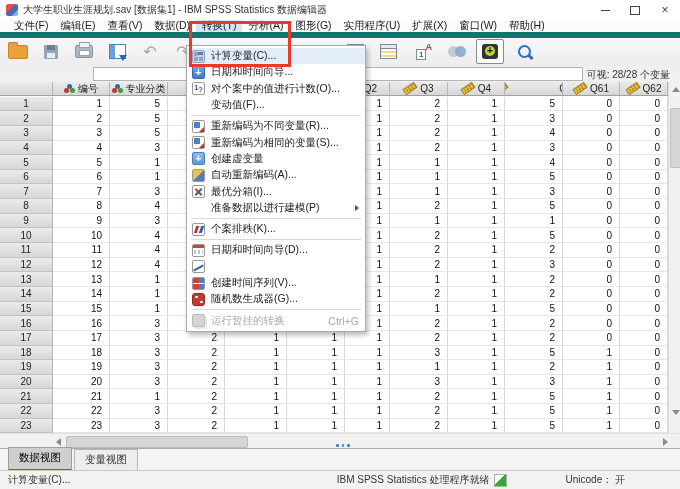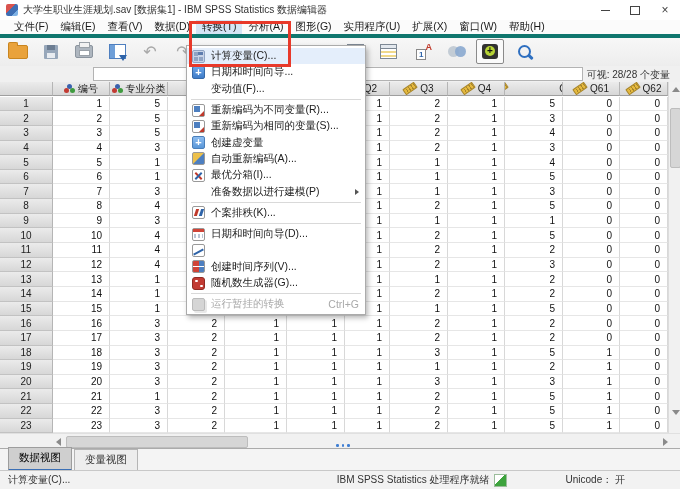--- a/index.html
+++ b/index.html
@@ -13,21 +13,21 @@
   #app-icon{width:12px;height:12px;margin:0 5px 0 6px;border-radius:2px;
     background:linear-gradient(135deg,#d9534f 0 38%,#3f6fb4 38% 72%,#7fb2e5 72%);}
   #title-text{font-size:10px;color:#333;white-space:nowrap;}
   #win-btns{margin-left:auto;display:flex;height:100%;}
   .winbtn{width:30px;height:20px;display:flex;align-items:center;justify-content:center;background:transparent;border:none;padding:0;}
   .glyph-min{width:9px;height:1px;background:#444;}
   .glyph-max{width:8px;height:7px;border:1px solid #444;}
   .glyph-close{font-size:12px;color:#444;line-height:1;}
 
   
-  #menubar{left:0;top:20px;width:680px;height:18px;background:#fbfbfb;display:flex;align-items:stretch;padding-left:8px;border-bottom:4px solid #0f766e;box-sizing:border-box;}
+  #menubar{left:0;top:20px;width:680px;height:18px;background:#fbfbfb;display:flex;align-items:stretch;padding-left:8px;border-bottom:6px solid #0f766e;box-sizing:border-box;}
   .mb-item{display:flex;align-items:center;padding:0 6px;font-size:10.5px;color:#1a1a1a;white-space:nowrap;}
   .mb-item.active{background:#d5e5f5;}
 
   
   #toolbar{left:0;top:38px;width:680px;height:28px;background:linear-gradient(#f7f7f7,#ededed);border-bottom:1px solid #ddd;}
   .tb{position:absolute;top:1px;width:28px;height:25px;border:1px solid transparent;background:transparent;padding:0;display:flex;align-items:center;justify-content:center;}
   .tb.framed{border:1px solid #8a8a8a;background:#fafafa;border-radius:2px;}
   .ic{position:relative;display:inline-block;}
   .ic-open-data-document{width:18px;height:12px;background:#e9a23b;border-radius:1px 2px 2px 2px;border:1px solid #c9851f;}
   .ic-open-data-document::before{content:"";position:absolute;left:-1px;top:-4px;width:8px;height:3px;background:#e9a23b;border:1px solid #c9851f;border-bottom:none;border-radius:2px 2px 0 0;}
@@ -630,20 +630,24 @@
 <div id="transform-menu" class="abs" style="left: 186px;">
     <div class="mrow hl2">
       <span class="mic mic-calculator"></span>
       <span class="mlabel">计算变量(C)...</span>
     </div>
     <div class="mrow">
       <span class="mic mic-plus"></span>
       <span class="mlabel">日期和时间向导...</span>
     </div>
     <div class="mrow">
+      <span class="mic mic-count"></span>
+      <span class="mlabel">对个案中的值进行计数(O)...</span>
+    </div>
+    <div class="mrow">
       <span class="mic mic-none"></span>
       <span class="mlabel">变动值(F)...</span>
     </div>
     <div class="msep"></div>
     <div class="mrow">
       <span class="mic mic-recode"></span>
       <span class="mlabel">重新编码为不同变量(R)...</span>
     </div>
     <div class="mrow">
       <span class="mic mic-recode"></span>

